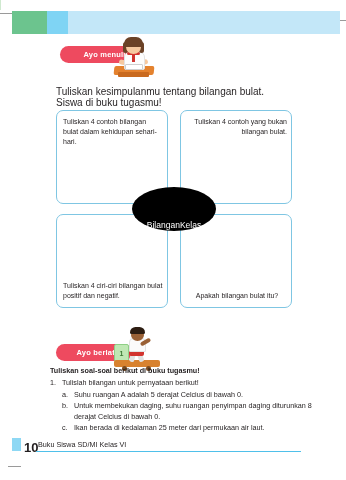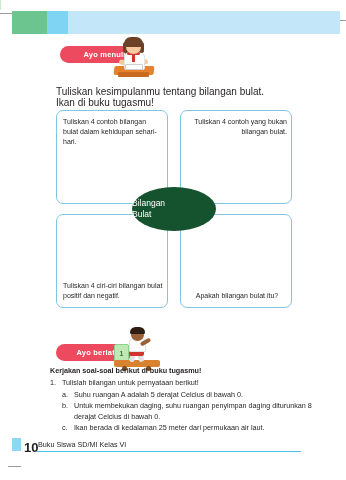--- a/index.html
+++ b/index.html
@@ -166,25 +166,25 @@
     background: #7fc6e3;
     height: 1px;
   }
   .mm-conn-left  { left: 104px; top: 99px;  width: 22px; }
   .mm-conn-right { left: 110px; top: 99px;  width: 22px; }
 
   .mm-center {
     position: absolute;
     left: 76px; top: 77px;
     width: 84px; height: 44px;
-    background: #14532d;
+    background: #000000;
     border-radius: 50%;
     display: flex;
-    flex-direction: column;
-    align-items: flex-start;
+    flex-direction: row;
+    align-items: flex-end;
     justify-content: center;
     color: #ffffff;
     font-size: 8.5px;
     line-height: 11px;
     text-align: center;
     z-index: 3;
   }
 
   
   .ex-intro { position: absolute; left: 50px; top: 366px; font-size: 7.2px; font-weight: bold; }
@@ -243,21 +243,21 @@
       <div class="kw-tie"></div>
       <div class="kw-hair-l"></div>
       <div class="kw-hair-r"></div>
       <div class="kw-head"></div>
       <div class="kw-hair"></div>
       <div class="kw-book"></div>
     </div>
   </div>
 
   <div class="para" style="left:56px; top:86px;">Tuliskan kesimpulanmu tentang bilangan bulat.</div>
-  <div class="para" style="left:56px; top:97px;">Ikan di buku tugasmu!</div>
+  <div class="para" style="left:56px; top:97px;">Siswa di buku tugasmu!</div>
 
   <div class="mindmap">
 
     <div class="mm-connector mm-conn-left"></div>
     <div class="mm-connector mm-conn-right"></div>
 
     <div class="mm-box mm-tl">
       <div class="mm-text">Tuliskan 4 contoh bilangan bulat dalam kehidupan sehari-hari.</div>
     </div>
 
@@ -268,21 +268,21 @@
     <div class="mm-box mm-bl">
       <div class="mm-text">Tuliskan 4 ciri-ciri bilangan bulat positif dan negatif.</div>
     </div>
 
     <div class="mm-box mm-br">
       <div class="mm-text">Apakah bilangan bulat itu?</div>
     </div>
 
     <div class="mm-center">
       <span>Bilangan</span>
-      <span>Bulat</span>
+      <span>Kelas</span>
     </div>
   </div>
 
   <div class="section-head" style="left:56px; top:336px; width:130px;">
     <div class="badge" style="min-width:58px;">
       <span class="badge-label">Ayo berlatih</span>
     </div>
     <div class="badge-num" style="left:58px; top:8px;">
       <span>1</span>
     </div>
@@ -293,21 +293,21 @@
       <div class="kb-leg1"></div>
       <div class="kb-leg2"></div>
       <div class="kb-shorts"></div>
       <div class="kb-body"></div>
       <div class="kb-arm"></div>
       <div class="kb-head"></div>
       <div class="kb-hair"></div>
     </div>
   </div>
 
-  <div class="ex-intro">Kerjakan soal-soal berikut di buku tugasmu!</div>
+  <div class="ex-intro">Tuliskan soal-soal berikut di buku tugasmu!</div>
 
   <div class="ex-list">
 
     <div class="ex-item">
       <span class="marker">1.</span>
       <span>Tulislah bilangan untuk pernyataan berikut!</span>
     </div>
 
     <div class="ex-sub">
       <span class="marker">a.</span>

